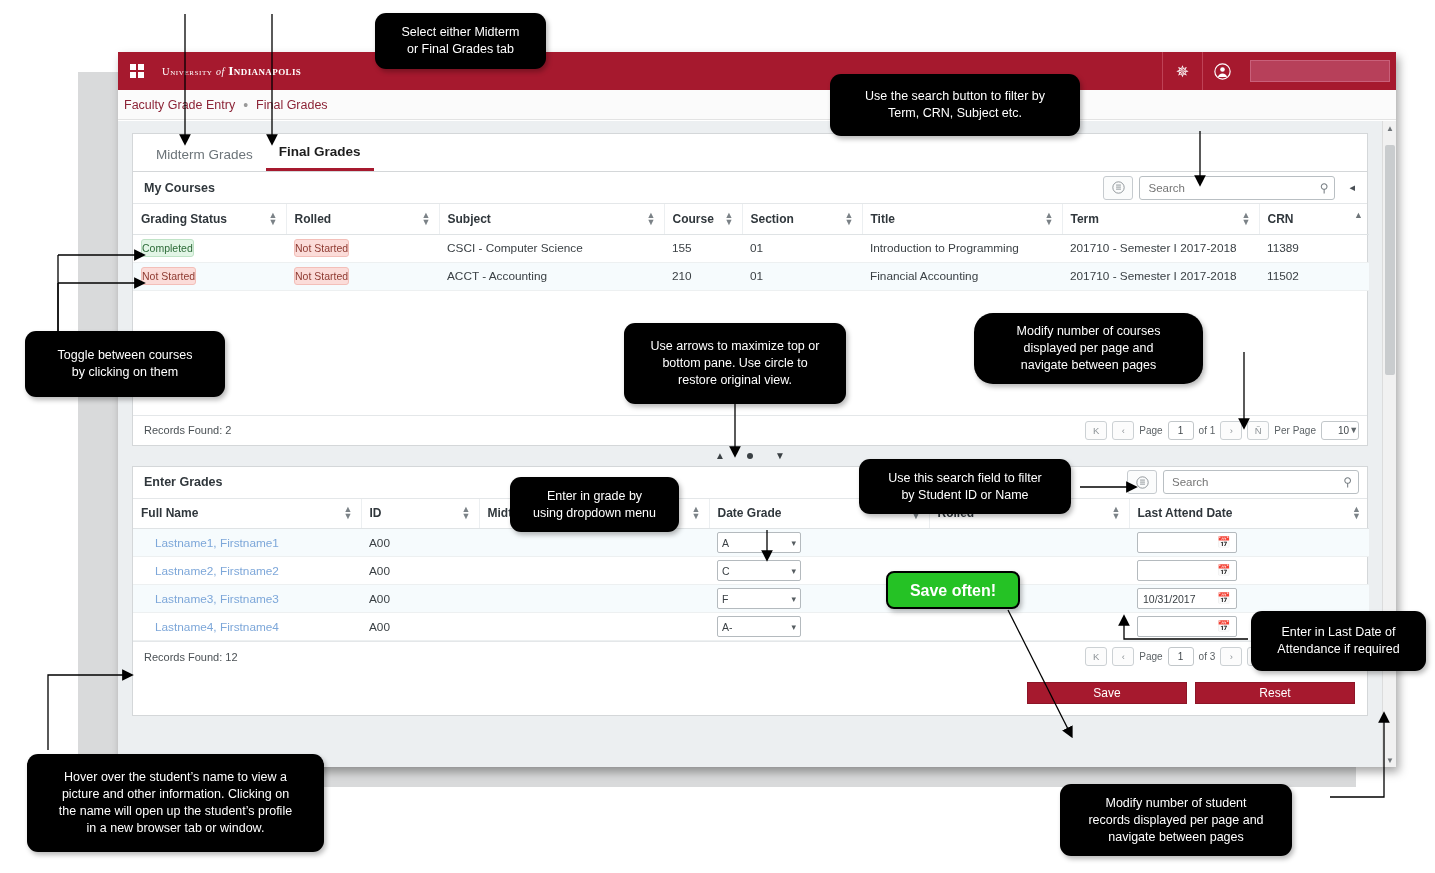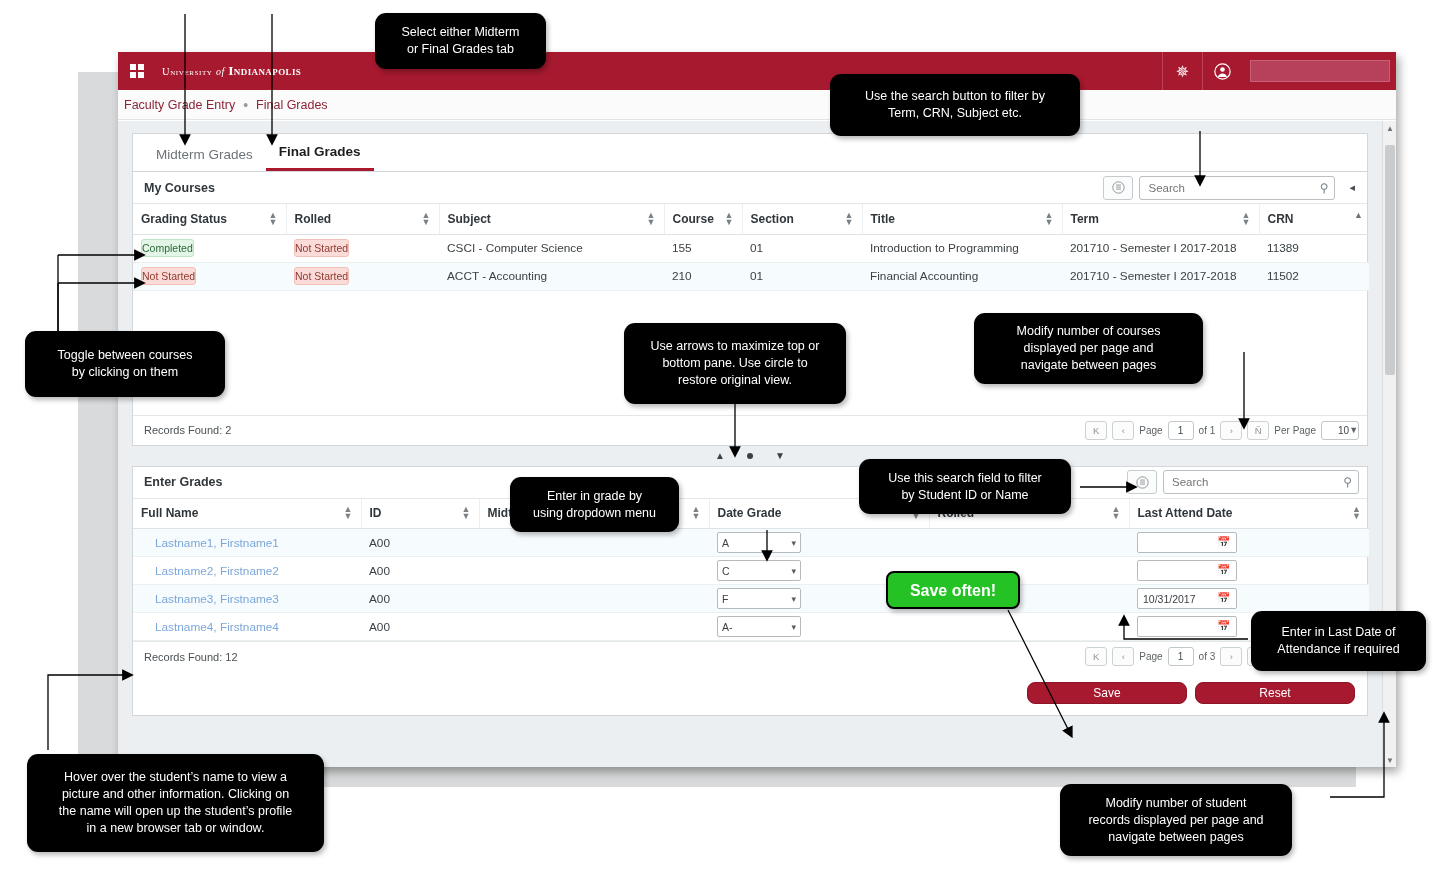--- a/index.html
+++ b/index.html
@@ -129,21 +129,21 @@
   .date-in { width:100px; height:21px; border:1px solid #b4babe; border-radius:2px;
              background:#fff; font-size:10.5px; color:#3b4145;
              display:flex; align-items:center; padding:0 5px; }
   .date-in .cal { margin-left:auto; color:#2e6fb7; font-size:11px; }
 
   
   .actionbar { height:44px; display:flex; align-items:center; justify-content:flex-end;
                gap:8px; padding-right:12px; background:#fff; }
   .btn-primary { width:160px; height:22px; background:#a6192e; color:#fff; font-size:12px;
                  display:flex; align-items:center; justify-content:center;
-                 border:1px solid #8c1527; border-radius:8px; }
+                 border:1px solid #8c1527; border-radius:0; }
 
   
   .vscroll { position:absolute; right:0; top:69px; width:14px; height:646px;
              background:#f1f1f1; border-left:1px solid #dcdcdc; }
   .vscroll .thumb { position:absolute; left:2px; top:24px; width:10px; height:230px;
              background:#c9ccce; border-radius:2px; }
   .vscroll .ar { position:absolute; left:0; width:14px; height:14px; color:#6f7478;
              font-size:8px; display:flex; align-items:center; justify-content:center; }
 
   
@@ -490,21 +490,21 @@
   </div>
 <div class="callout" style="left:25px;  top:331px; width:200px; height:66px;">
     <span style="white-space: pre-line;">Toggle between courses
 by clicking on them</span>
   </div>
 <div class="callout" style="left:624px; top:323px; width:222px; height:81px;">
     <span style="white-space: pre-line;">Use arrows to maximize top or
 bottom pane. Use circle to
 restore original view.</span>
   </div>
-<div class="callout" style="left:974px; top:313px; width:229px; height:71px;">
+<div class="callout" style="left:974px; top:313px; width:229px; height:71px;border-radius:19px;">
     <span style="white-space: pre-line;">Modify number of courses
 displayed per page and
 navigate between pages</span>
   </div>
 <div class="callout" style="left:510px; top:477px; width:169px; height:55px;">
     <span style="white-space: pre-line;">Enter in grade by
 using dropdown menu</span>
   </div>
 <div class="callout" style="left:859px; top:459px; width:212px; height:55px;">
     <span style="white-space: pre-line;">Use this search field to filter

